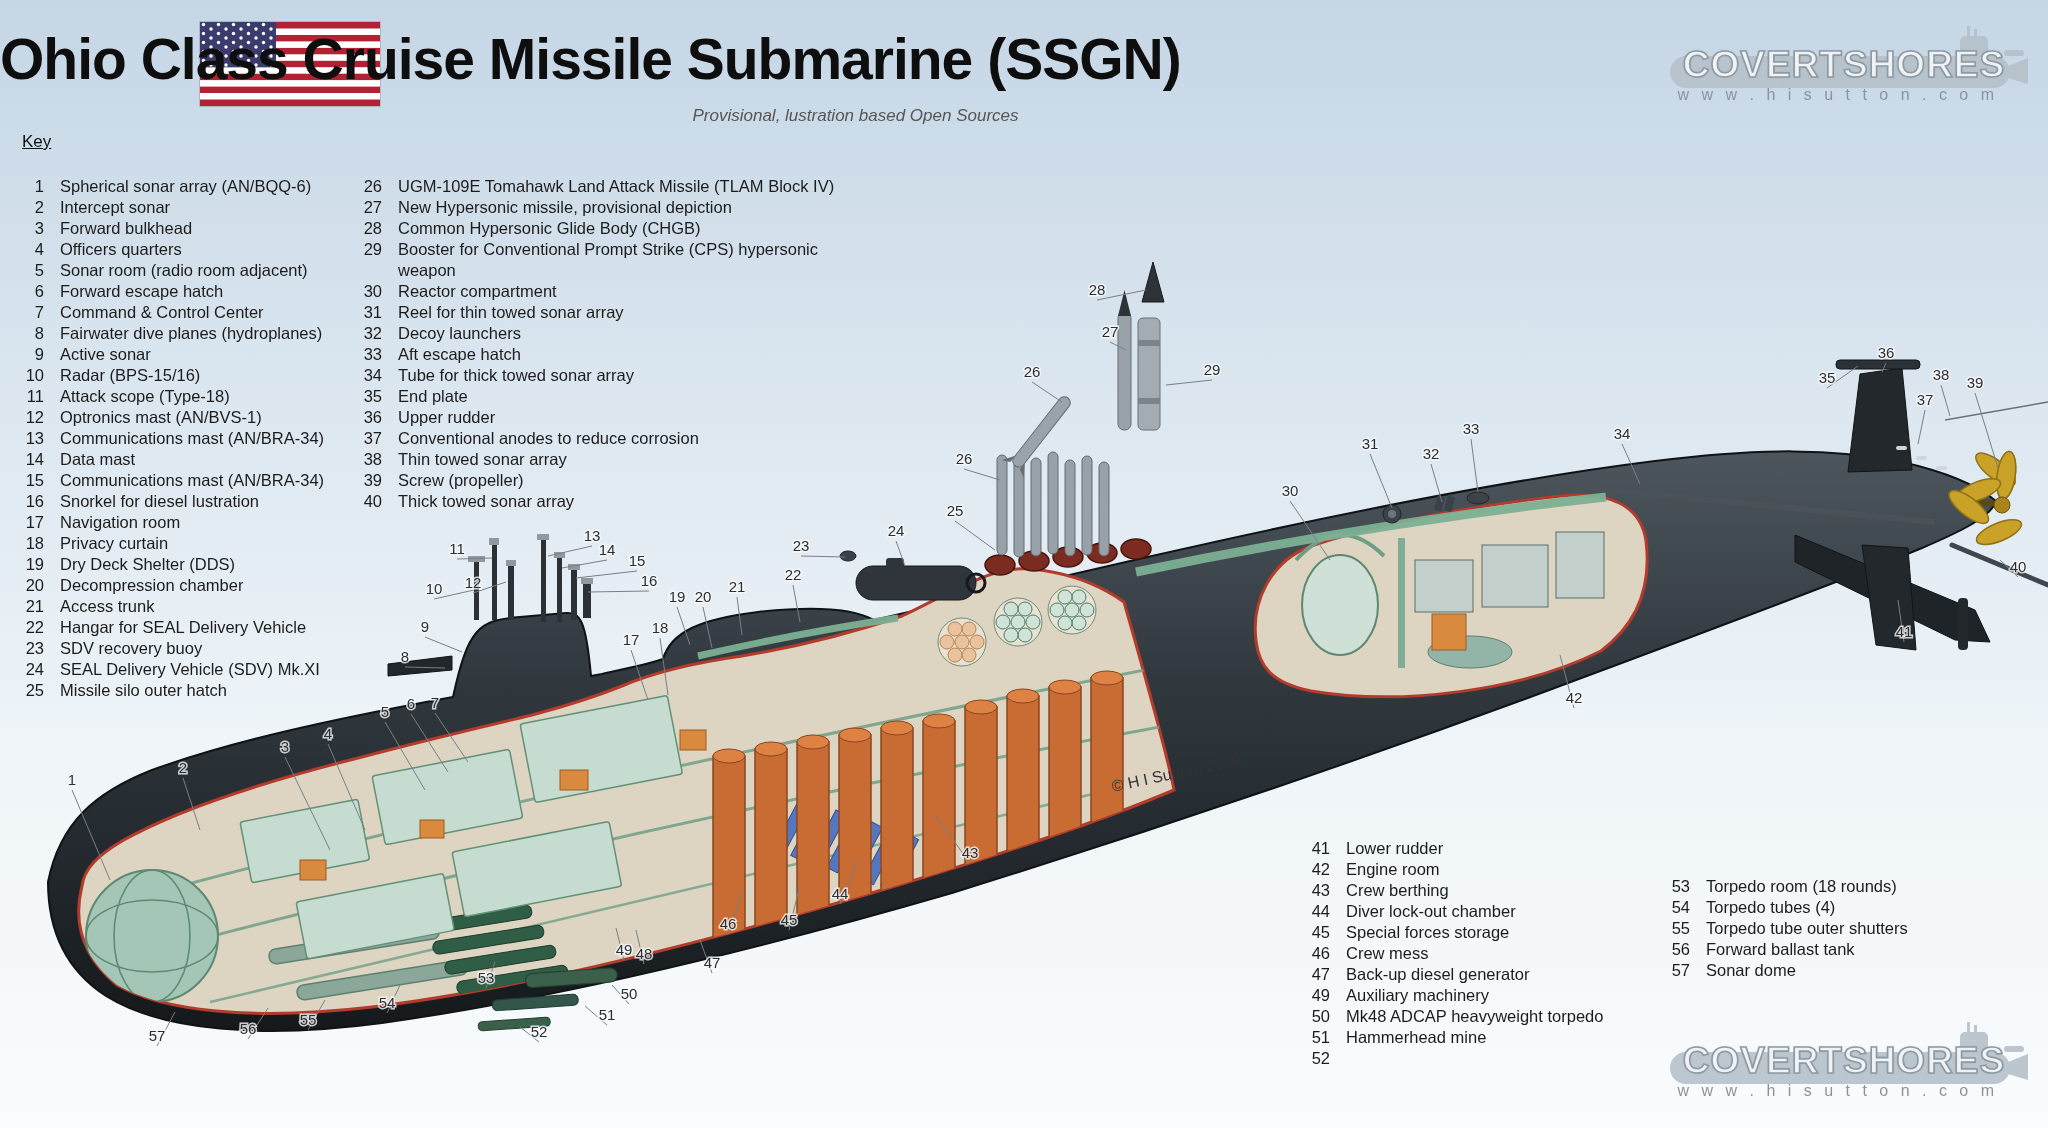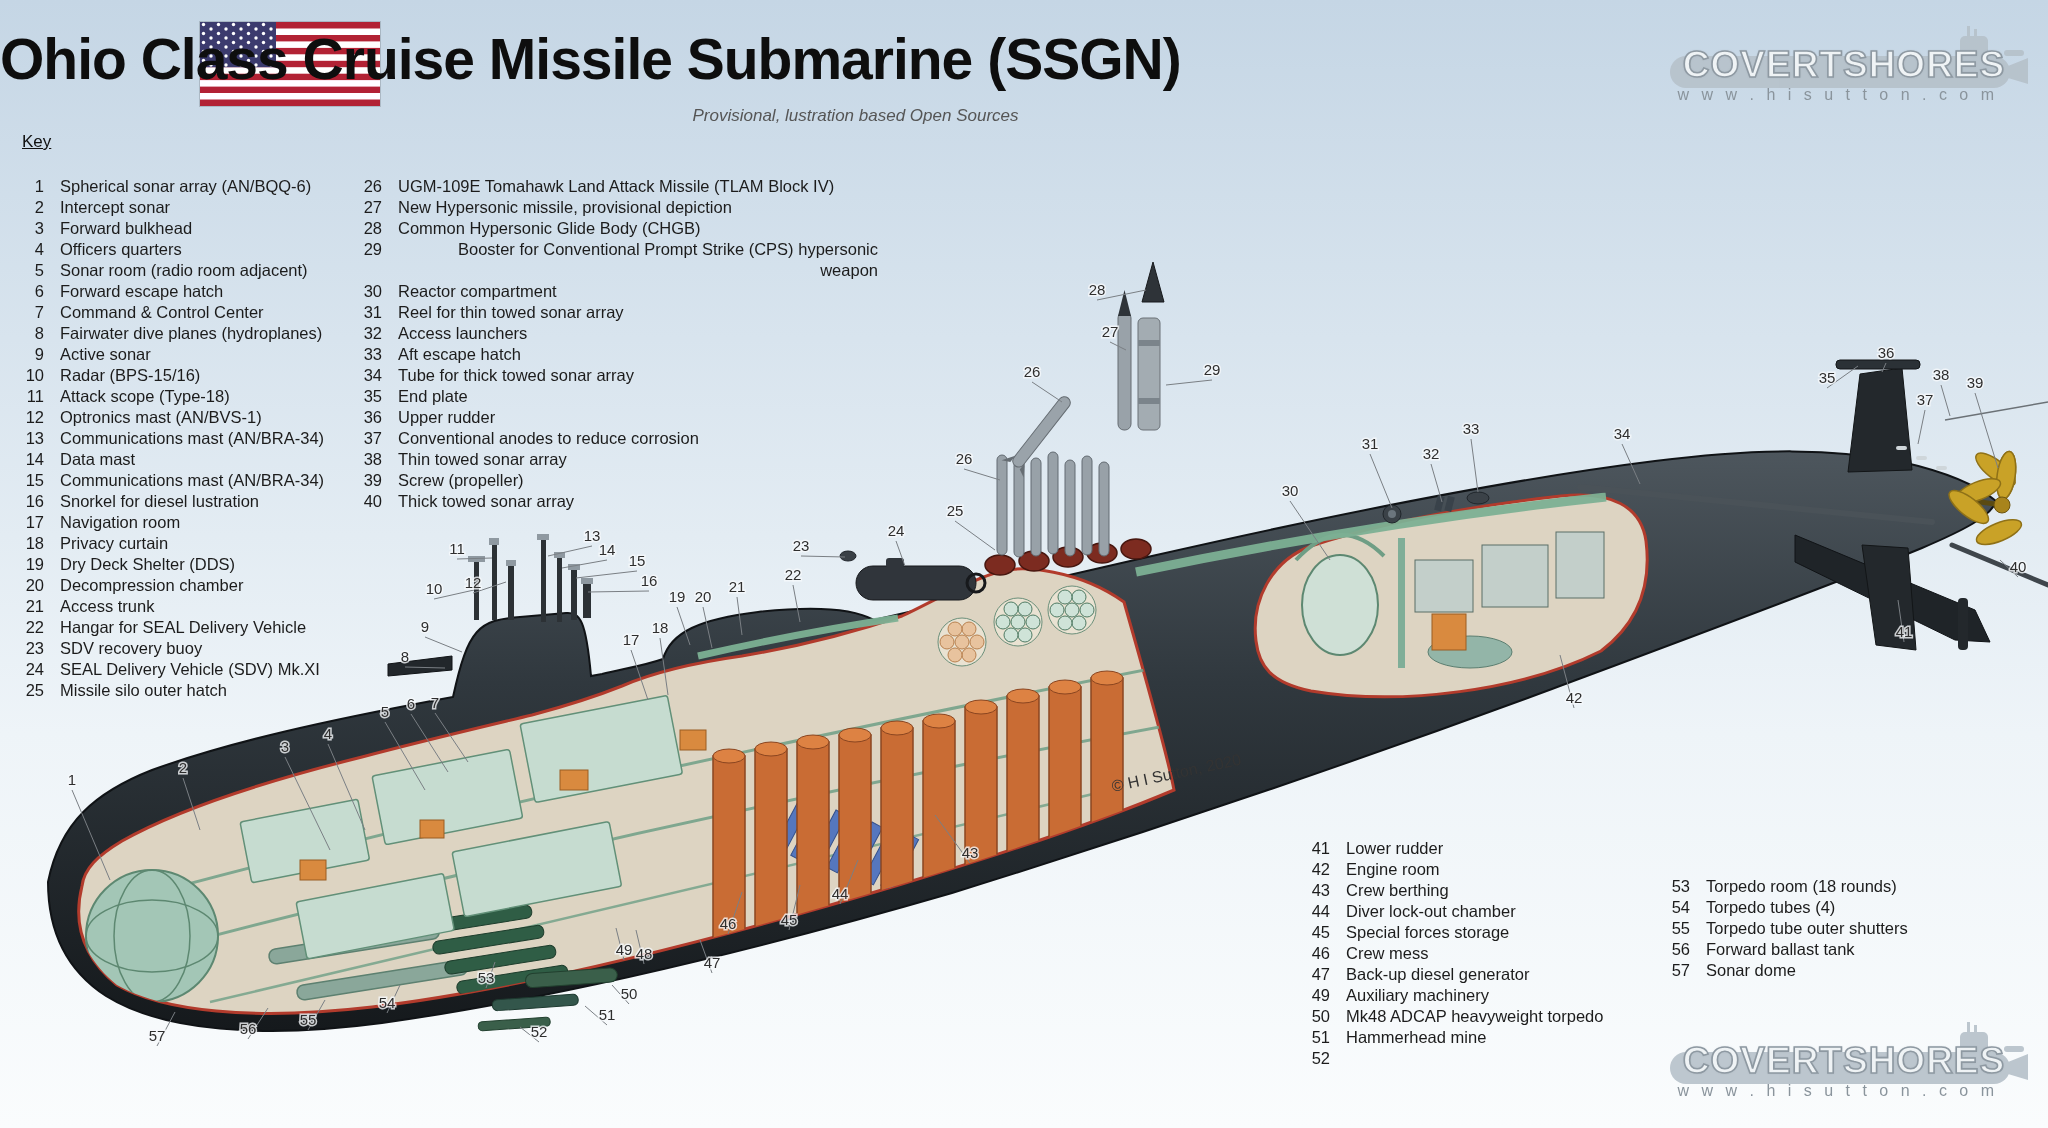--- a/index.html
+++ b/index.html
@@ -29,21 +29,21 @@
   .key-heading{position:absolute;left:22px;top:132px;font-size:17px;color:#111;
     text-decoration:underline;}
   .kcol{position:absolute;font-size:16.5px;line-height:21px;color:#1c1c1c;}
   .kcol1{left:14px;top:176px;}
   .kcol2{left:352px;top:176px;}
   .kcol3{left:1300px;top:838px;}
   .kcol4{left:1660px;top:876px;}
   .krow{display:flex;align-items:flex-start;}
   .knum{width:30px;text-align:right;margin-right:16px;flex:none;}
   .klab{max-width:300px;}
-  .kcol2 .klab{max-width:480px;text-align:right;}
+  .kcol2 .klab{max-width:480px;}
 
   .copyright{position:absolute;left:1112px;top:778px;font-size:16px;color:#333;
     transform:rotate(-12deg);transform-origin:left center;}
 
   
   .diagram{position:absolute;left:0;top:0;width:2048px;height:1128px;}
   .callout-num{font:15px "Liberation Sans",sans-serif;fill:#2e2e2e;text-anchor:middle;
     paint-order:stroke;stroke:rgba(246,249,251,.8);stroke-width:3px;}
   .callout-line{stroke:#7a7f84;stroke-width:1;}
 </style>
@@ -595,21 +595,21 @@
       <div class="krow">
         <span class="knum">30</span>
         <span class="klab">Reactor compartment</span>
       </div>
       <div class="krow">
         <span class="knum">31</span>
         <span class="klab">Reel for thin towed sonar array</span>
       </div>
       <div class="krow">
         <span class="knum">32</span>
-        <span class="klab">Access launchers</span>
+        <span class="klab">Decoy launchers</span>
       </div>
       <div class="krow">
         <span class="knum">33</span>
         <span class="klab">Aft escape hatch</span>
       </div>
       <div class="krow">
         <span class="knum">34</span>
         <span class="klab">Tube for thick towed sonar array</span>
       </div>
       <div class="krow">

